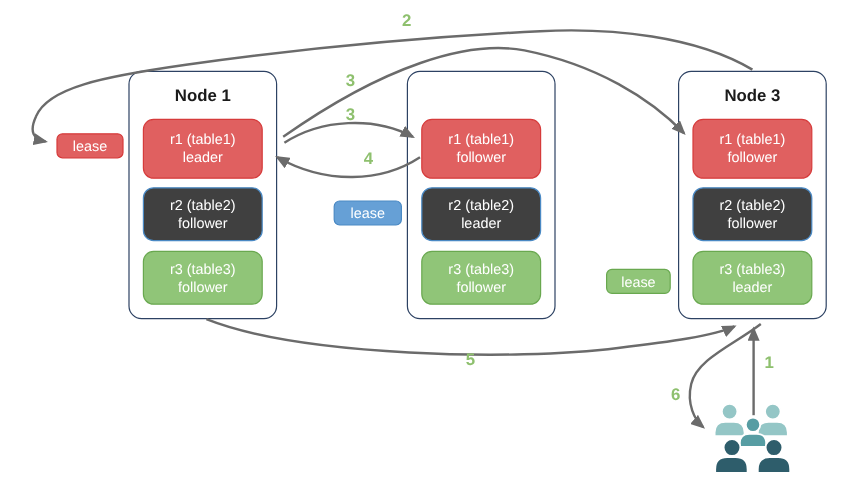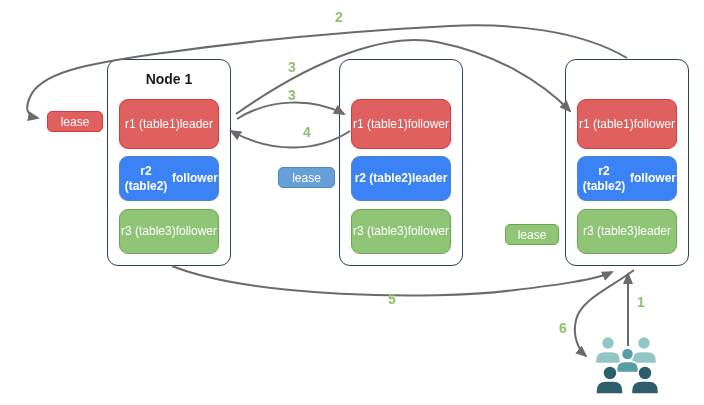--- a/index.html
+++ b/index.html
@@ -12,24 +12,24 @@
     position:absolute;width:124px;height:207px;background:#ffffff;
     border:1.6px solid #2d4263;border-radius:11px;box-sizing:border-box;z-index:1;
   }
   .node-title{
     position:absolute;left:0;right:0;top:11px;text-align:center;
     font-size:14px;font-weight:bold;color:#1b1b1b;
   }
   .replica{
     position:absolute;left:11px;width:100px;border-radius:9px;box-sizing:border-box;
     border:1.5px solid transparent;color:#ffffff;font-size:12px;line-height:15px;
-    display:flex;flex-direction:row;align-items:center;justify-content:center;text-align:center;
+    display:flex;flex-direction:column;align-items:center;justify-content:center;text-align:center;
   }
   .replica[data-color="red"]{background:#e06060;border-color:#d63b3b;}
-  .replica[data-color="blue"]{background:#3b82f6;border-color:#4a89c4;font-weight:bold;}
+  .replica[data-color="blue"]{background:#404040;border-color:#4a89c4;}
   .replica[data-color="green"]{background:#90c578;border-color:#69a84f;text-align:center;}
   .r1{top:39px;height:50px;}
   .r2{top:96px;height:45px;}
   .r3{top:149px;height:45px;}
   
   .lease{
     position:absolute;height:21px;border-radius:5px;box-sizing:border-box;z-index:3;
     border:1.5px solid transparent;color:#ffffff;font-size:12px;
     display:flex;align-items:center;justify-content:center;text-align:center;
   }
@@ -84,20 +84,21 @@
       <span>r2 (table2)</span>
       <span>leader</span>
     </div>
     <div class="replica r3" data-color="green">
       <span>r3 (table3)</span>
       <span>follower</span>
     </div>
   </div>
 
   <div class="node" style="left:565px;top:59px;">
+    <div class="node-title">Node 3</div>
     <div class="replica r1" data-color="red">
       <span>r1 (table1)</span>
       <span>follower</span>
     </div>
     <div class="replica r2" data-color="blue">
       <span>r2 (table2)</span>
       <span>follower</span>
     </div>
     <div class="replica r3" data-color="green">
       <span>r3 (table3)</span>

